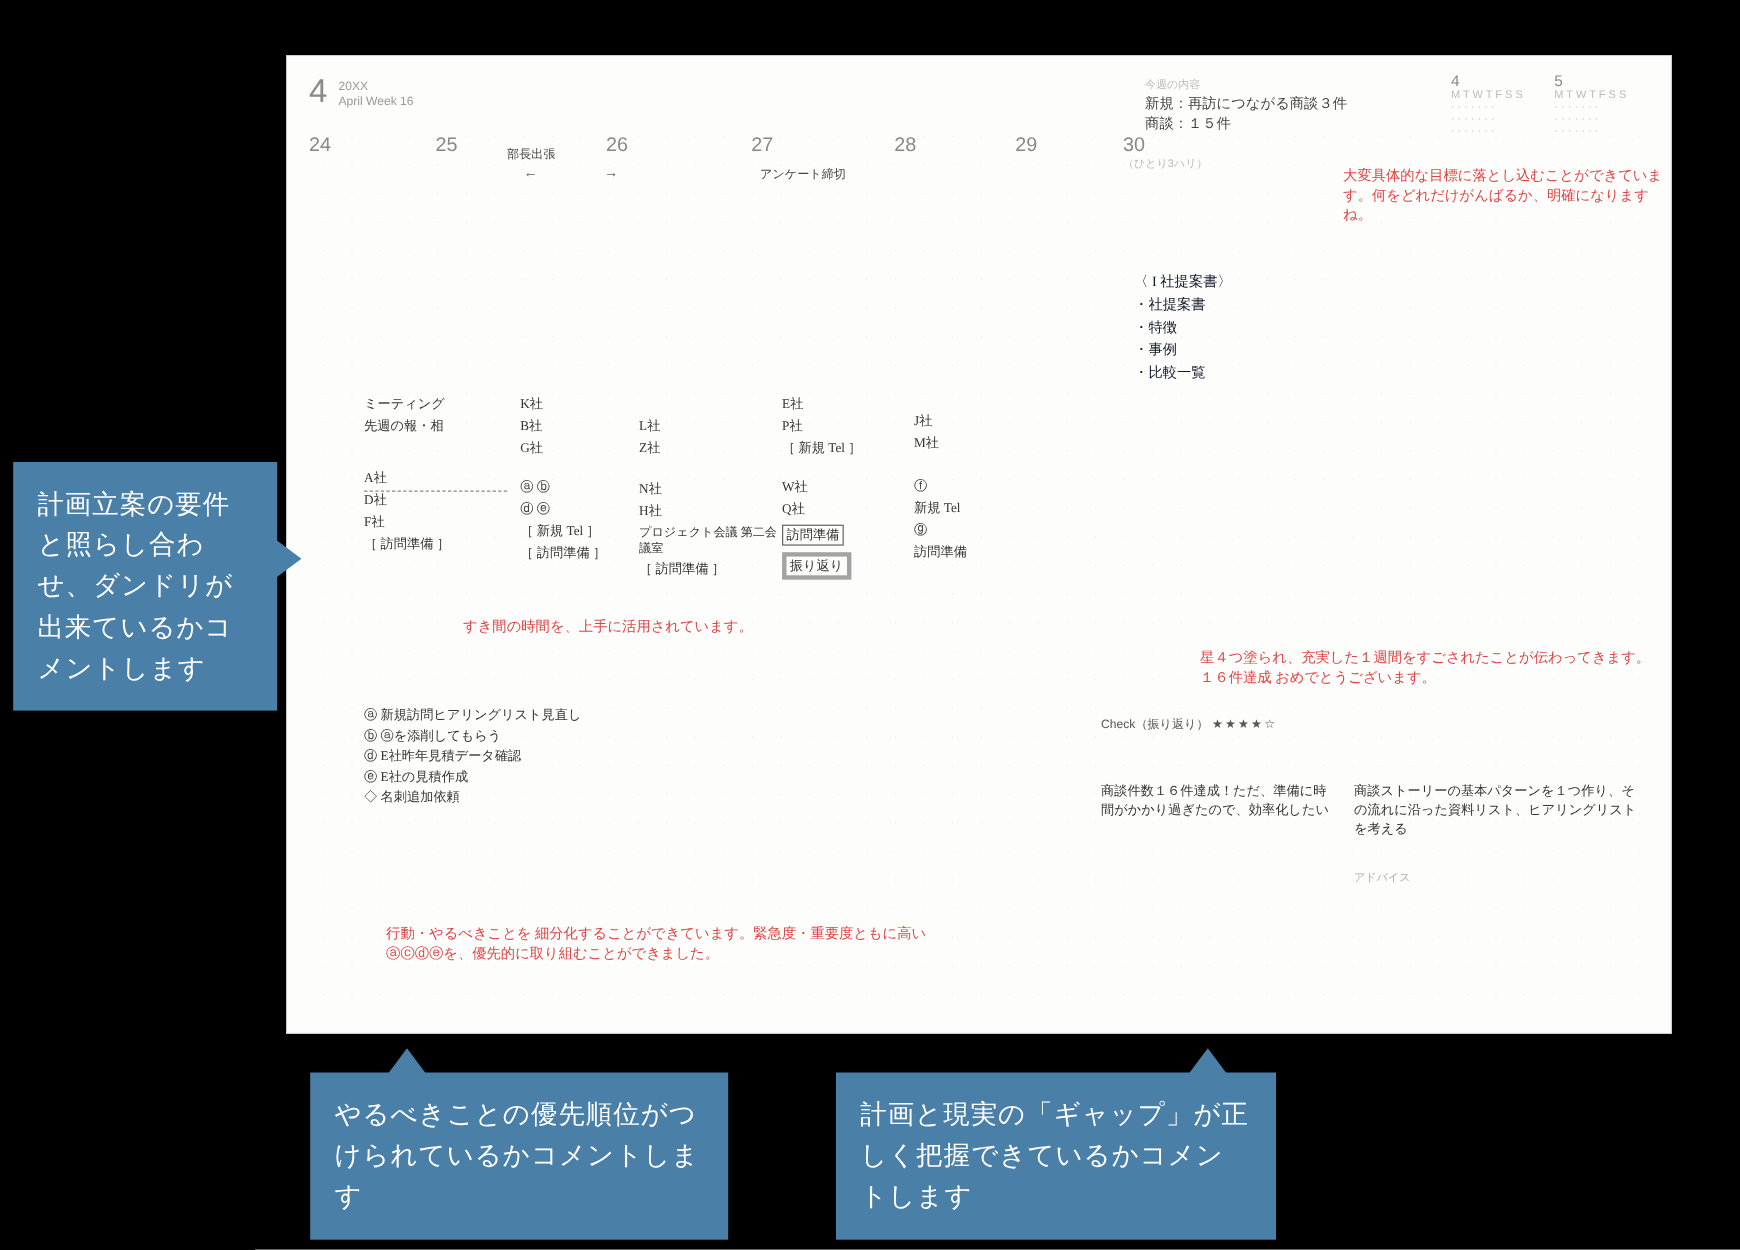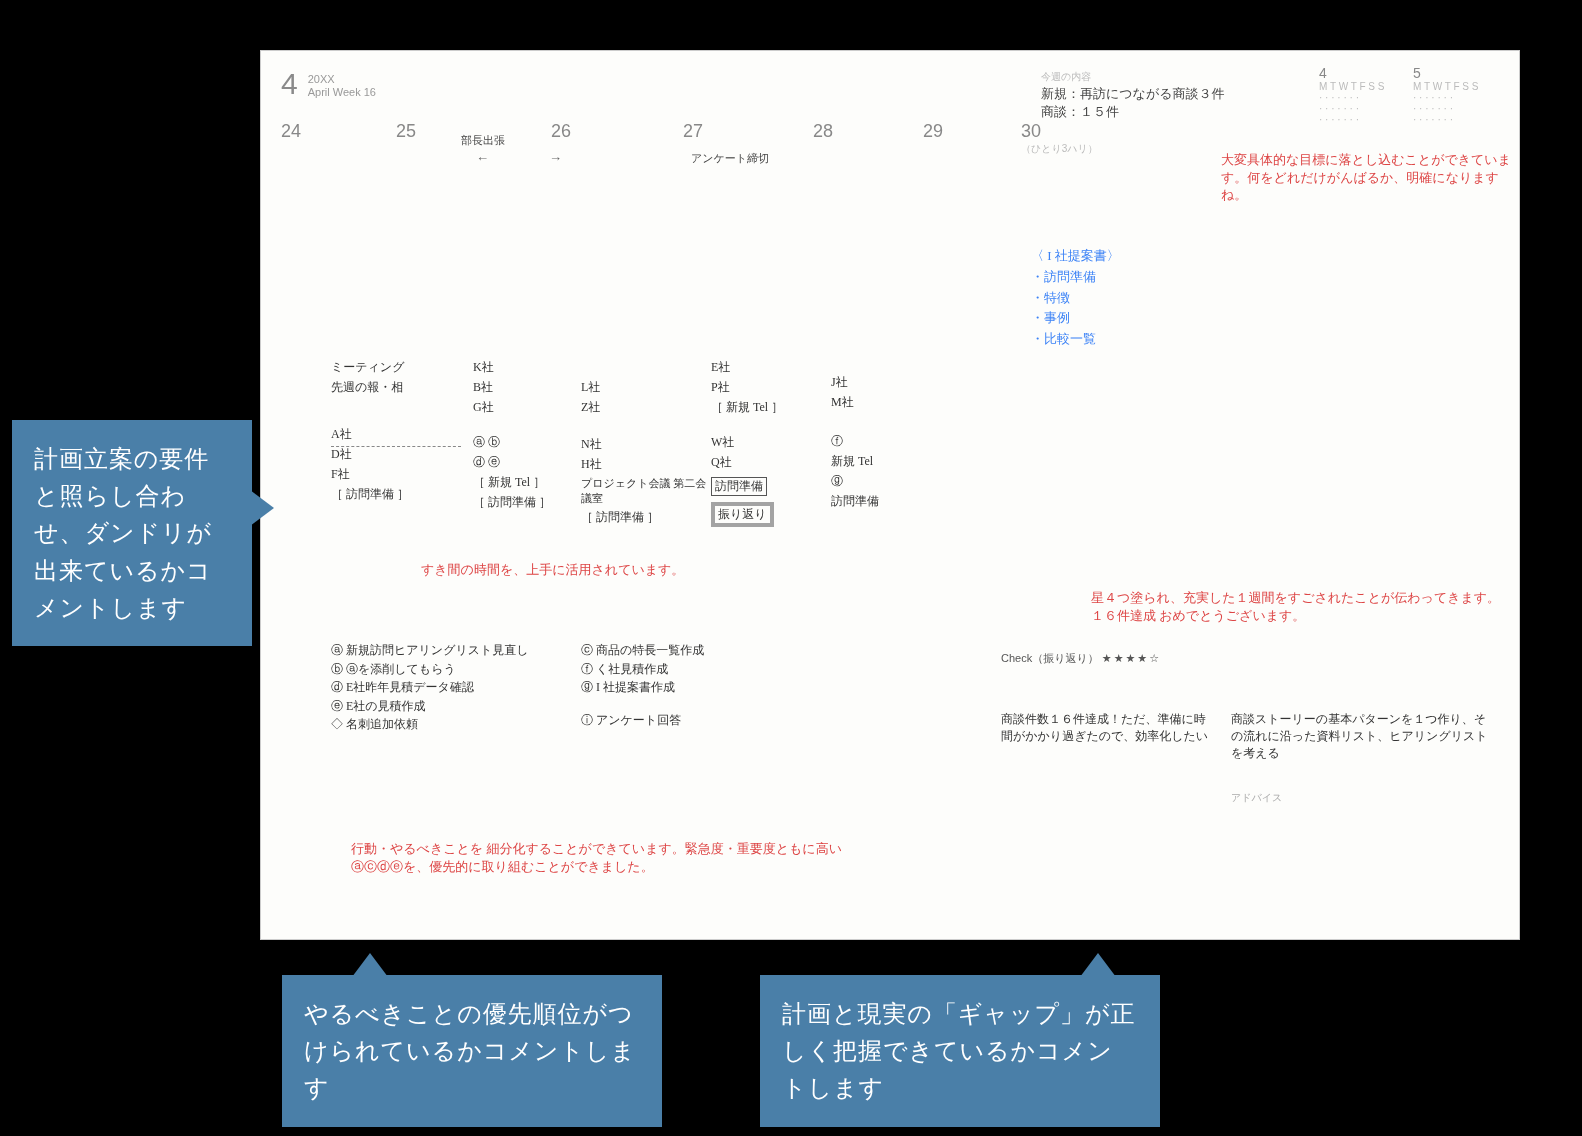--- a/index.html
+++ b/index.html
@@ -45,21 +45,21 @@
   .task-list .lcol{width:250px;}
   .check-row { position:absolute; left:740px; top:600px; font-size:11px; color:#555;}
   .stars { letter-spacing:2px; color:#555;}
   .review-left { position:absolute; left:740px; top:660px; width:210px; font-size:12px; color:#333; font-family:"Yu Mincho",serif; line-height:1.4;}
   .review-right { position:absolute; left:970px; top:660px; width:260px; font-size:12px; color:#333; font-family:"Yu Mincho",serif; line-height:1.4;}
   .advice-lbl { position:absolute; left:970px; top:740px; font-size:10px; color:#aaa;}
   .red-top { position:absolute; left:960px; top:100px; width:290px; }
   .red-mid { position:absolute; left:160px; top:510px; width:430px;}
   .red-stars { position:absolute; left:830px; top:538px; width:420px;}
   .red-bottom { position:absolute; left:90px; top:789px; width:520px;}
-  .proposal-list { position:absolute; left:770px; top:195px; font-size:13px; color:#3b82f6; font-family:"Yu Mincho",serif; line-height:1.6;}
+  .proposal-list { position:absolute; left:770px; top:195px; font-size:13px; color:#0f172a; font-family:"Yu Mincho",serif; line-height:1.6;}
   .dotted-sep { position:absolute; left:50px; top:290px; width:130px; border-top:1.5px dashed #888;}
   .arrow-span { position:absolute; left:215px; top:98px; font-size:13px; color:#666;}
   .arrow-span::before{content:"←";margin-right:60px;}
   .arrow-span::after{content:"→";}
   .callout {
     position:absolute;
     background:#4a7fa8;
     color:#fff;
     padding:20px 22px;
     font-size:24px;
@@ -168,46 +168,40 @@
       <div class="entry">M社</div>
       <div class="entry" style="margin-top:22px">ⓕ</div>
       <div class="entry">新規 Tel</div>
       <div class="entry">ⓖ</div>
       <div class="entry">訪問準備</div>
     </div>
   </div>
 
   <div class="proposal-list">
     <div>〈 I 社提案書〉</div>
-    <div>・訪問準備</div>
+    <div>・社提案書</div>
     <div>・特徴</div>
     <div>・事例</div>
     <div>・比較一覧</div>
   </div>
 
   <div class="red red-comment red-mid">すき間の時間を、上手に活用されています。</div>
   <div class="red red-comment red-top">大変具体的な目標に落とし込むことができています。何をどれだけがんばるか、明確になりますね。</div>
   <div class="red red-comment red-stars">星４つ塗られ、充実した１週間をすごされたことが伝わってきます。１６件達成 おめでとうございます。</div>
   <div class="red red-comment red-bottom">行動・やるべきことを 細分化することができています。緊急度・重要度ともに高い ⓐⓒⓓⓔを、優先的に取り組むことができました。</div>
 
   <div class="task-list">
     <div class="row">
       <div class="lcol">
         <div>ⓐ 新規訪問ヒアリングリスト見直し</div>
         <div>ⓑ ⓐを添削してもらう</div>
         <div>ⓓ E社昨年見積データ確認</div>
         <div>ⓔ E社の見積作成</div>
         <div>◇ 名刺追加依頼</div>
       </div>
-      <div>
-        <div>ⓒ 商品の特長一覧作成</div>
-        <div>ⓕ く社見積作成</div>
-        <div>ⓖ I 社提案書作成</div>
-        <div style="margin-top:14px">ⓘ アンケート回答</div>
-      </div>
     </div>
   </div>
 
   <div class="check-row">
     <span>Check（振り返り）</span>
     <span class="stars">★★★★☆</span>
   </div>
 
   <div class="review-left">商談件数１６件達成！ただ、準備に時間がかかり過ぎたので、効率化したい</div>
   <div class="review-right">商談ストーリーの基本パターンを１つ作り、その流れに沿った資料リスト、ヒアリングリストを考える</div>

